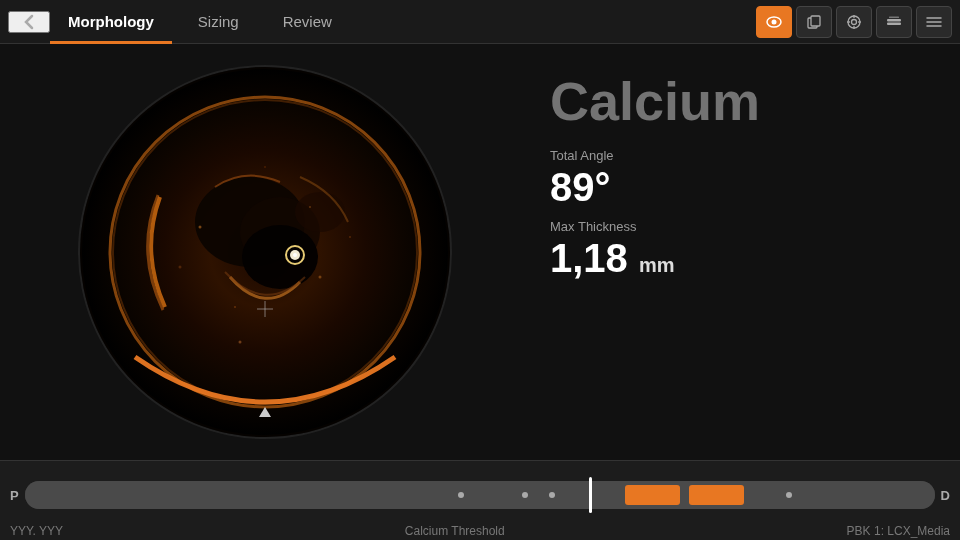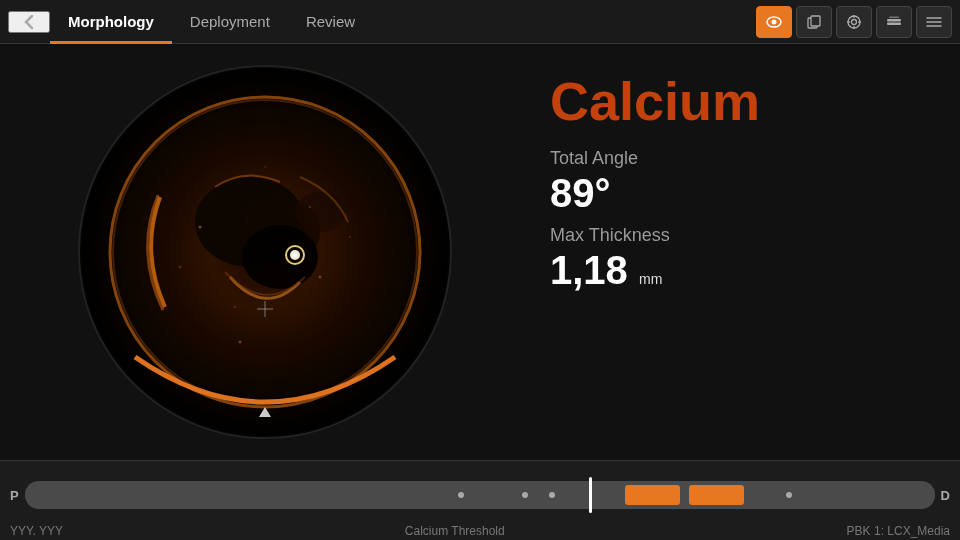--- a/index.html
+++ b/index.html
@@ -26,21 +26,21 @@
     .back-btn {
       color: #ccc;
       font-size: 20px;
       cursor: pointer;
       padding: 0 10px;
       display: flex;
       align-items: center;
     }
     .nav-tabs {
       display: flex;
-      gap: 0;
+      gap: 8px;
       flex: 1;
     }
     .nav-tab {
       color: #aaa;
       font-size: 15px;
       padding: 0 18px;
       height: 44px;
       display: flex;
       align-items: center;
       cursor: pointer;
@@ -175,45 +175,45 @@
       display: flex;
       flex-direction: column;
       justify-content: flex-start;
       padding: 30px 30px 20px 20px;
       background: #111;
     }
 
     .calcium-title {
       font-size: 54px;
       font-weight: bold;
-      color: #c2410c;
+      color: #737373;
       margin-bottom: 20px;
       line-height: 1;
     }
 
     .stat-group {
       margin-bottom: 10px;
     }
 
     .stat-label {
       color: #999;
-      font-size: 18px;
+      font-size: 13px;
       margin-bottom: 2px;
     }
 
     .stat-value {
       color: #fff;
       font-size: 40px;
       font-weight: bold;
       line-height: 1.1;
     }
 
     .stat-value .unit {
-      font-size: 14px;
-      font-weight: normal;
+      font-size: 20px;
+      font-weight: bold;
       color: #ddd;
     }
 
     .assessment-text {
       margin-top: 20px;
       color: #fff;
       font-size: 24px;
       font-weight: bold;
       line-height: 1.3;
     }
@@ -312,21 +312,21 @@
 <body>
 
 <div class="top-nav">
   <button class="back-btn">
     <svg width="18" height="18" viewBox="0 0 18 18" fill="#aaa">
       <path d="M12 3 L6 9 L12 15" stroke="#aaa" stroke-width="2.5" fill="none" stroke-linecap="round"></path>
     </svg>
   </button>
   <div class="nav-tabs">
     <div class="nav-tab active">Morphology</div>
-    <div class="nav-tab">Deployment</div>
+    <div class="nav-tab">Sizing</div>
     <div class="nav-tab">Review</div>
   </div>
   <div class="nav-icons">
     <div class="nav-icon-btn orange">
       <svg width="16" height="12" viewBox="0 0 16 12" fill="none">
         <ellipse cx="8" cy="6" rx="7" ry="5" stroke="#fff" stroke-width="1.5"></ellipse>
         <circle cx="8" cy="6" r="2.5" fill="#fff"></circle>
       </svg>
     </div>
     <div class="nav-icon-btn">

